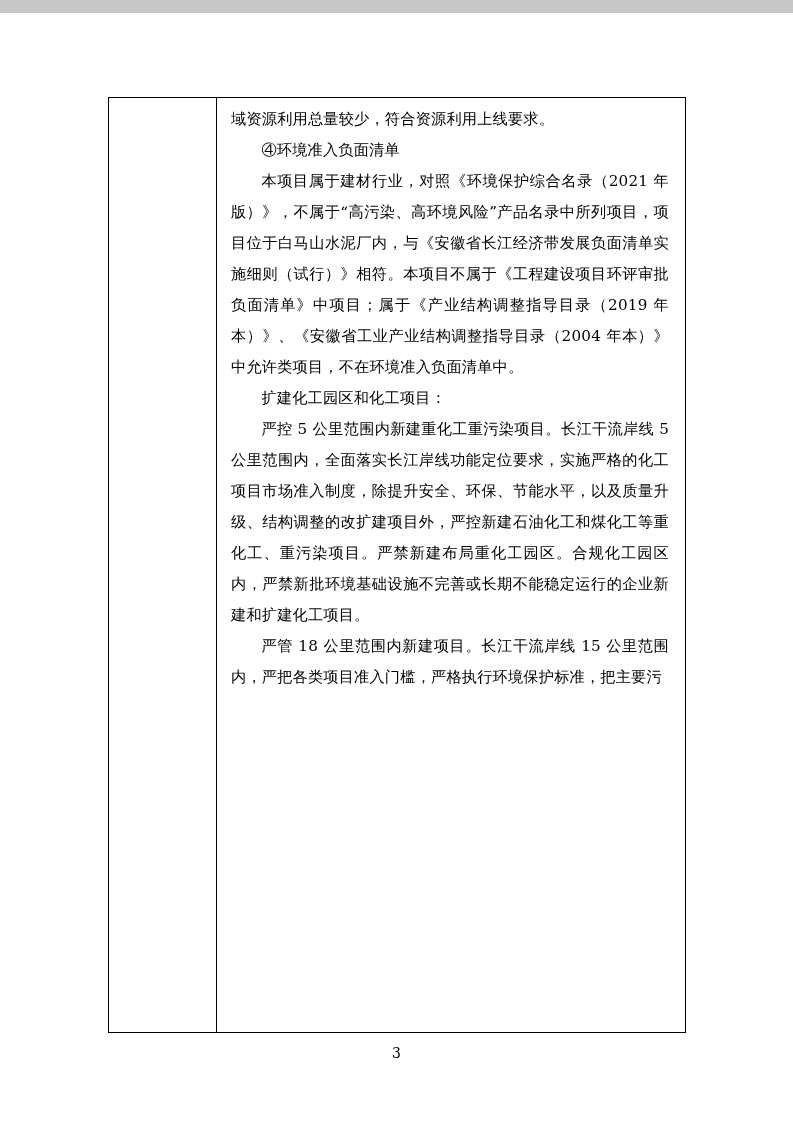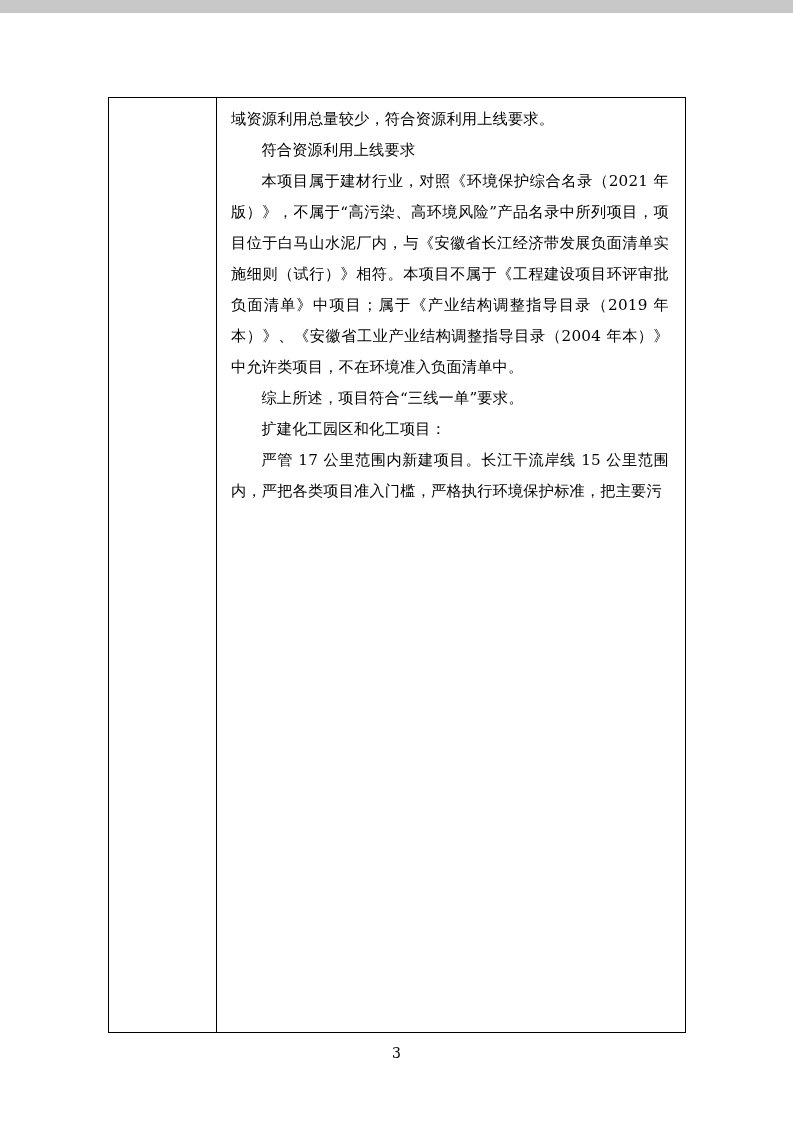--- a/index.html
+++ b/index.html
@@ -69,23 +69,23 @@
 </style>
 </head>
 <body>
 
 <div class="page">
 
   <div class="doc-table">
     <div class="col-left"></div>
     <div class="col-right">
       <p>域资源利用总量较少，符合资源利用上线要求。</p>
-      <p class="indent">符合资源利用上线要求</p>
+      <p class="indent">④环境准入负面清单</p>
       <p class="indent">本项目属于建材行业，对照《环境保护综合名录（2021 年版）》，不属于“高污染、高环境风险”产品名录中所列项目，项目位于白马山水泥厂内，与《安徽省长江经济带发展负面清单实施细则（试行）》相符。本项目不属于《工程建设项目环评审批负面清单》中项目；属于《产业结构调整指导目录（2019 年本）》、《安徽省工业产业结构调整指导目录（2004 年本）》中允许类项目，不在环境准入负面清单中。</p>
-      <p class="indent">综上所述，项目符合“三线一单”要求。</p>
       <p class="indent">扩建化工园区和化工项目：</p>
-      <p class="indent">严管 17 公里范围内新建项目。长江干流岸线 15 公里范围内，严把各类项目准入门槛，严格执行环境保护标准，把主要污</p>
+      <p class="indent">严控 5 公里范围内新建重化工重污染项目。长江干流岸线 5 公里范围内，全面落实长江岸线功能定位要求，实施严格的化工项目市场准入制度，除提升安全、环保、节能水平，以及质量升级、结构调整的改扩建项目外，严控新建石油化工和煤化工等重化工、重污染项目。严禁新建布局重化工园区。合规化工园区内，严禁新批环境基础设施不完善或长期不能稳定运行的企业新建和扩建化工项目。</p>
+      <p class="indent">严管 18 公里范围内新建项目。长江干流岸线 15 公里范围内，严把各类项目准入门槛，严格执行环境保护标准，把主要污</p>
     </div>
   </div>
 
   <div class="page-number">3</div>
 
 </div>
 
 </body></html>

